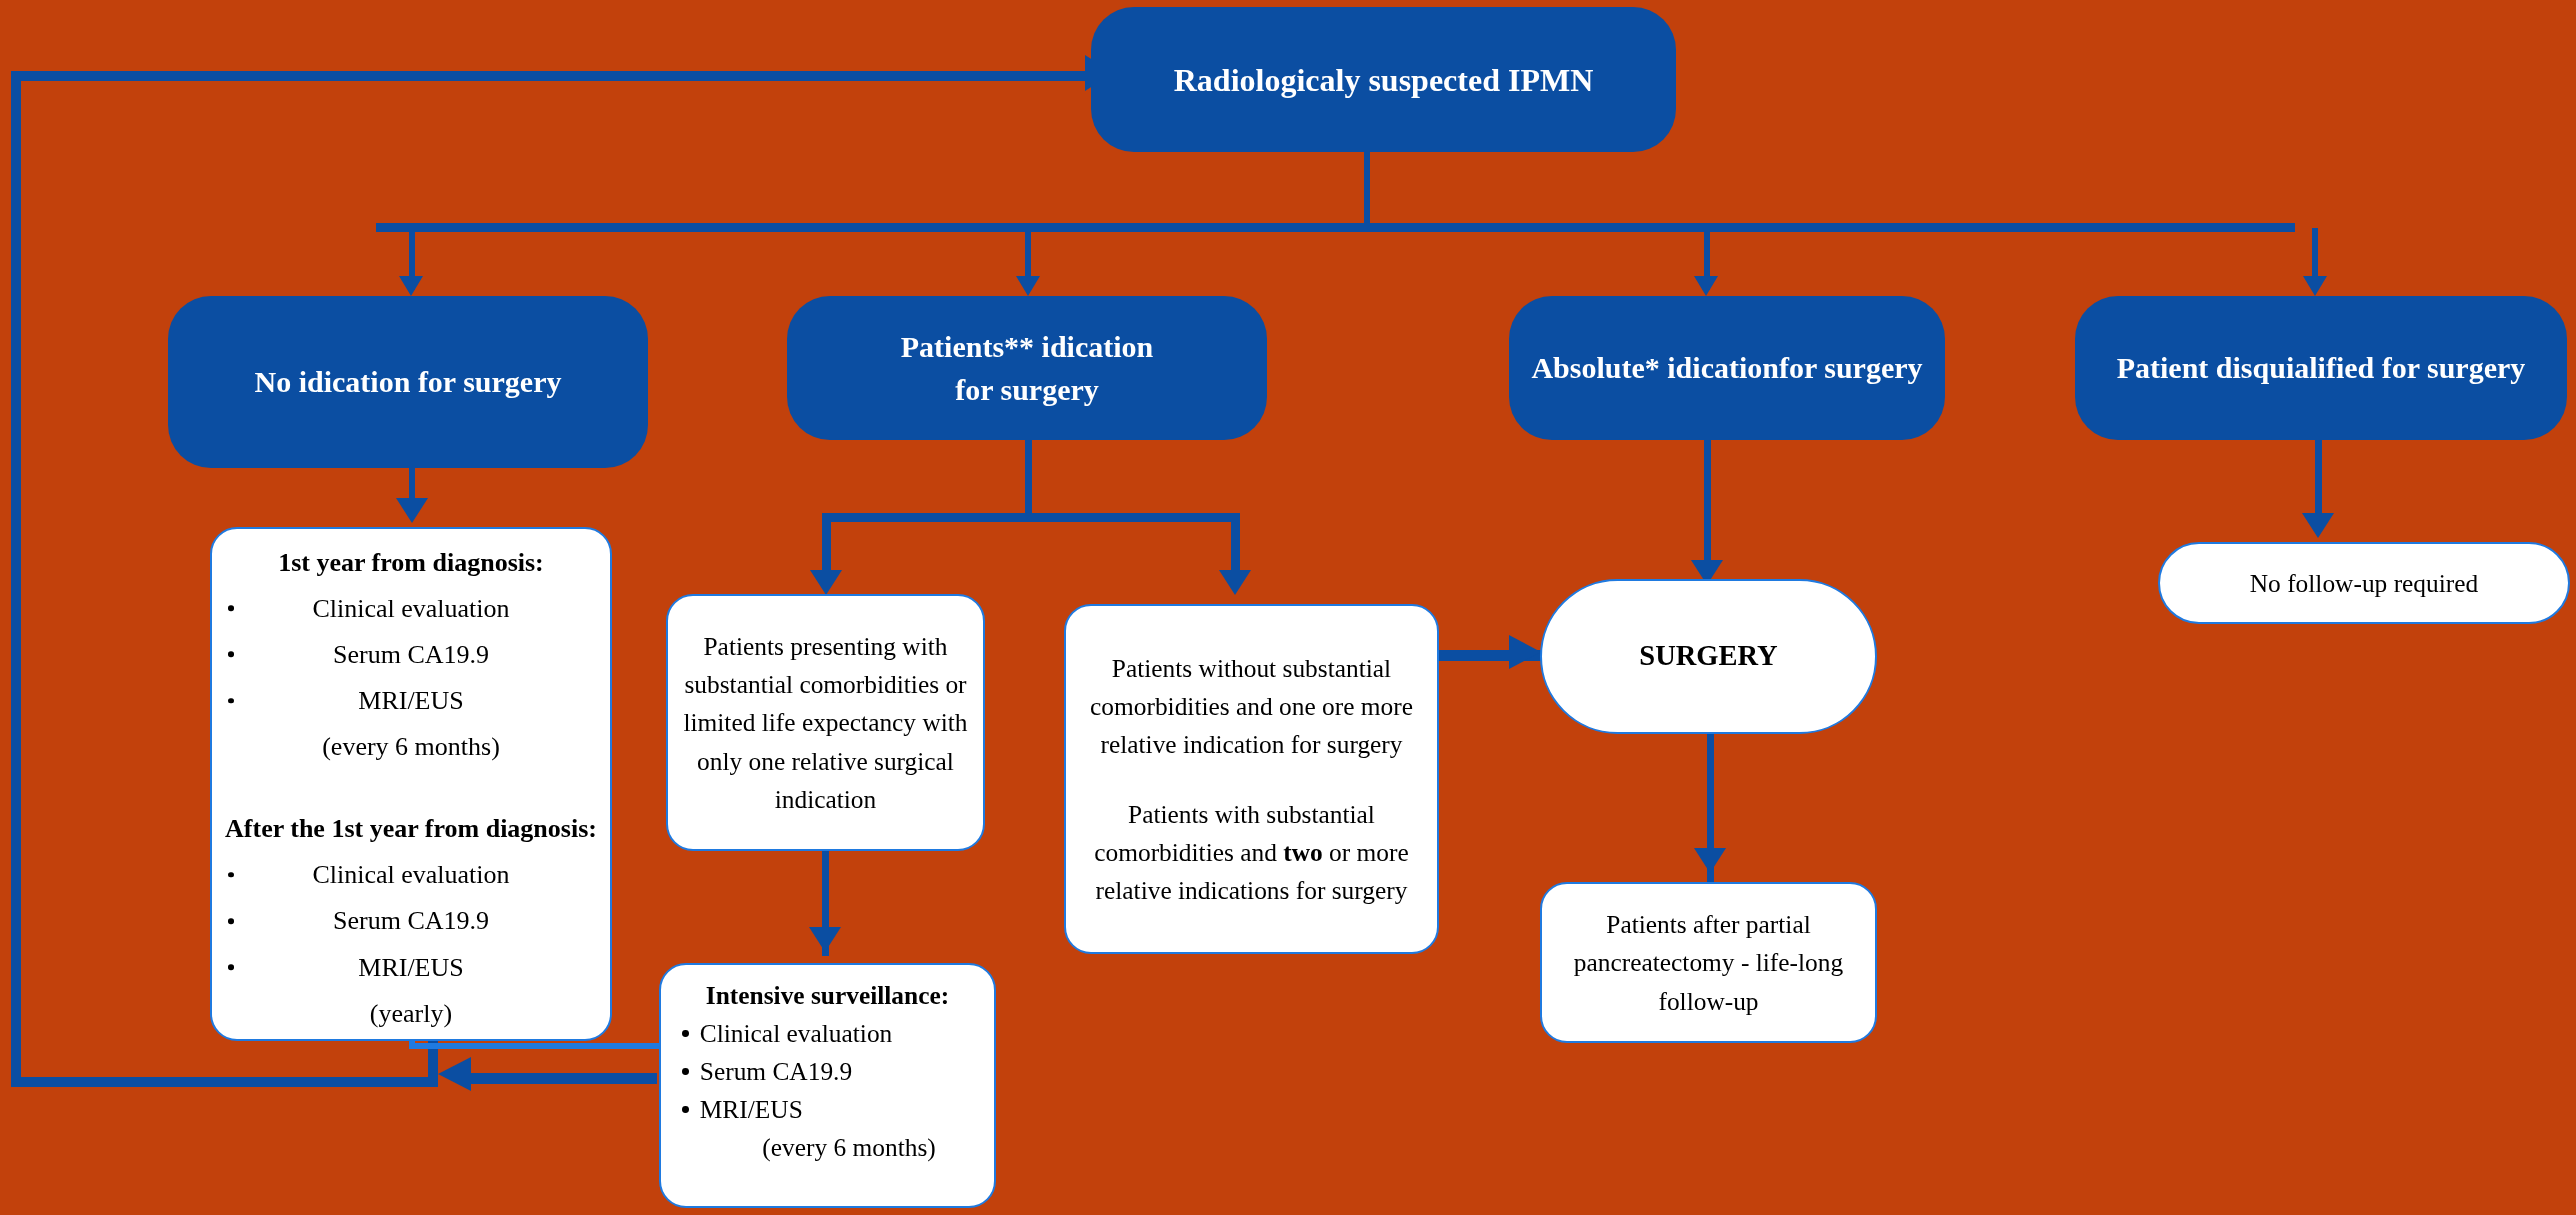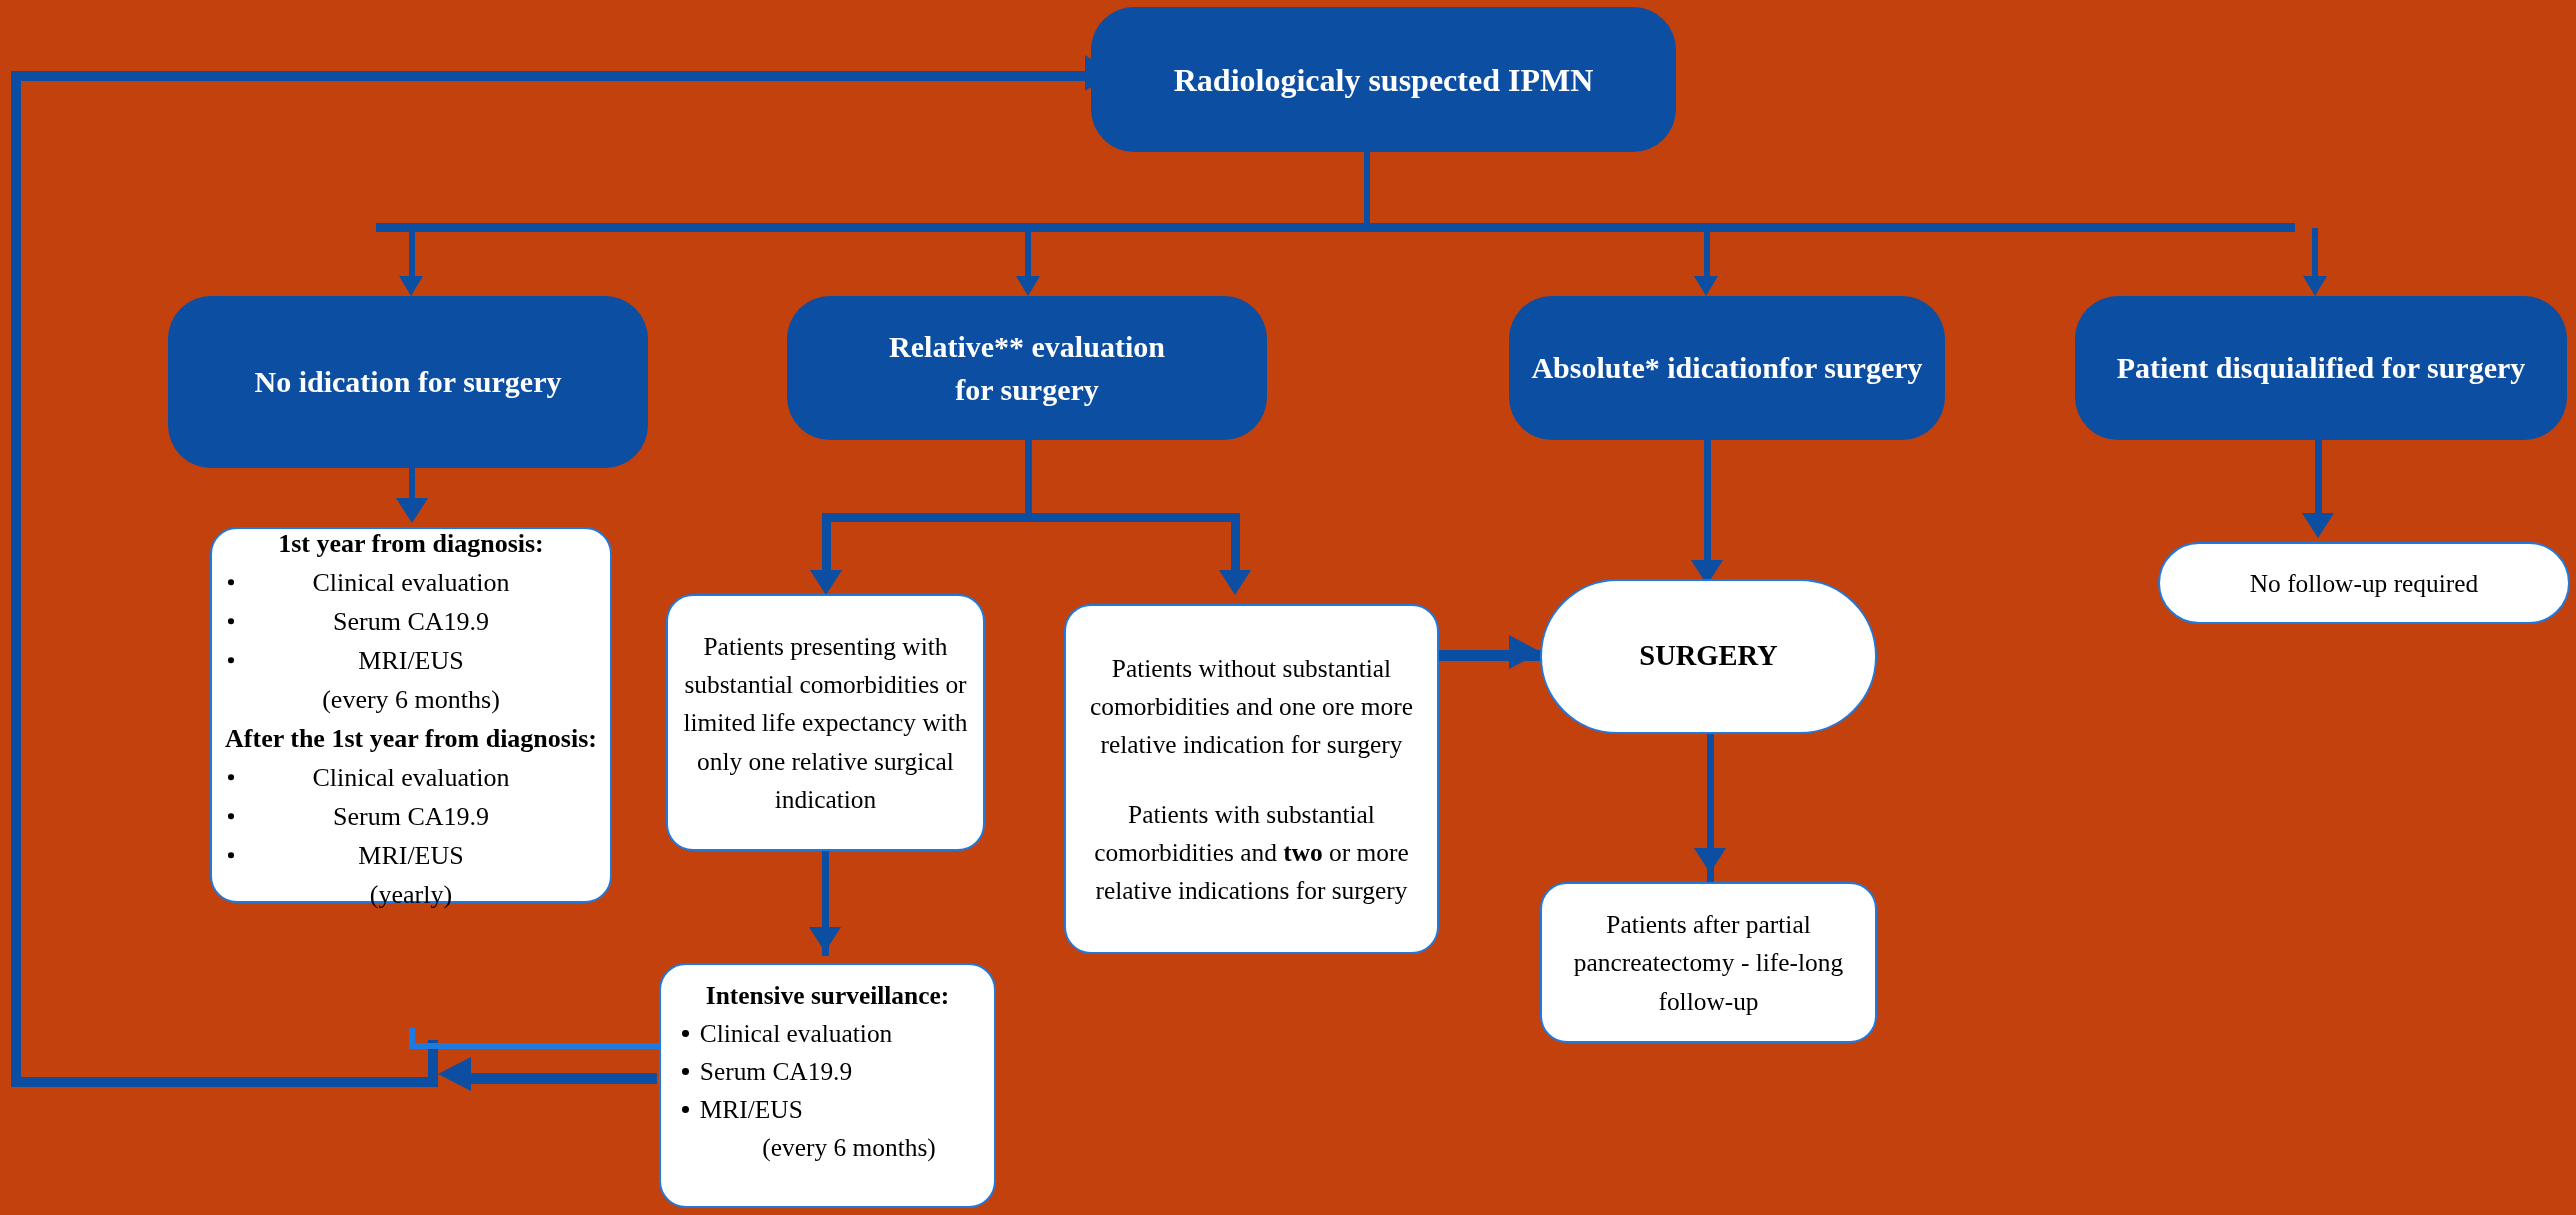--- a/index.html
+++ b/index.html
@@ -127,34 +127,34 @@
 
   <div class="node-solid" style="left:1091px;top:7.4px;width:585px;height:145px;font-size:32px;">
     <span>Radiologicaly suspected IPMN</span>
   </div>
 
   <div class="node-solid" style="left:168px;top:296px;width:480px;height:172px;font-size:30px;">
     <span>No idication for surgery</span>
   </div>
 
   <div class="node-solid" style="left:787px;top:296px;width:480px;height:144px;font-size:30px;flex-direction:column;">
-    <span class="ln">Relative** evaluation</span>
+    <span class="ln">Patients** idication</span>
     <span class="ln">for surgery</span>
   </div>
 
   <div class="node-solid" style="left:1509px;top:296px;width:436px;height:144px;font-size:30px;flex-direction:row;">
     <span class="ln">Absolute* idication</span>
     <span class="ln">for surgery</span>
   </div>
 
   <div class="node-solid" style="left:2075px;top:296px;width:492px;height:144px;font-size:30px;">
     <span>Patient disquialified for surgery</span>
   </div>
 
-  <div class="node-outline" style="left:210px;top:527px;width:402px;height:376px;font-size:26px;justify-content:center;padding-top:13.6px;">
+  <div class="node-outline" style="left:210px;top:527px;width:402px;height:514px;font-size:26px;justify-content:space-between;padding-top:13.6px;">
     <div class="blk hd">1st year from diagnosis:</div>
     <div class="bl-row"><span class="dot"></span>
       <span>Clinical evaluation</span></div>
     <div class="bl-row"><span class="dot"></span>
       <span>Serum CA19.9</span></div>
     <div class="bl-row"><span class="dot"></span>
       <span>MRI/EUS</span></div>
     <div class="blk">(every 6 months)</div>
     <div class="gap"></div>
     <div class="blk hd">After the 1st year from diagnosis:</div>

